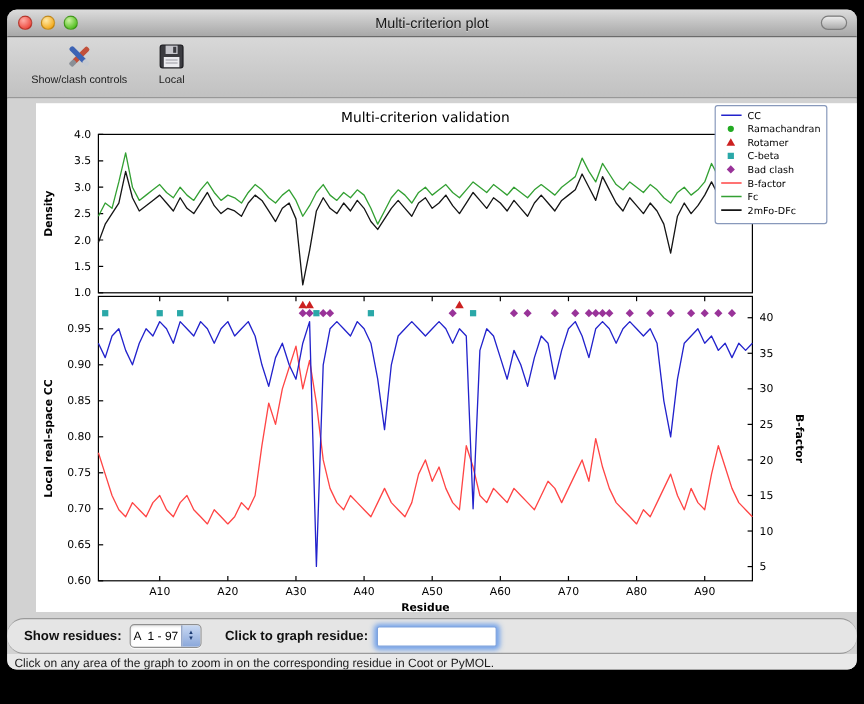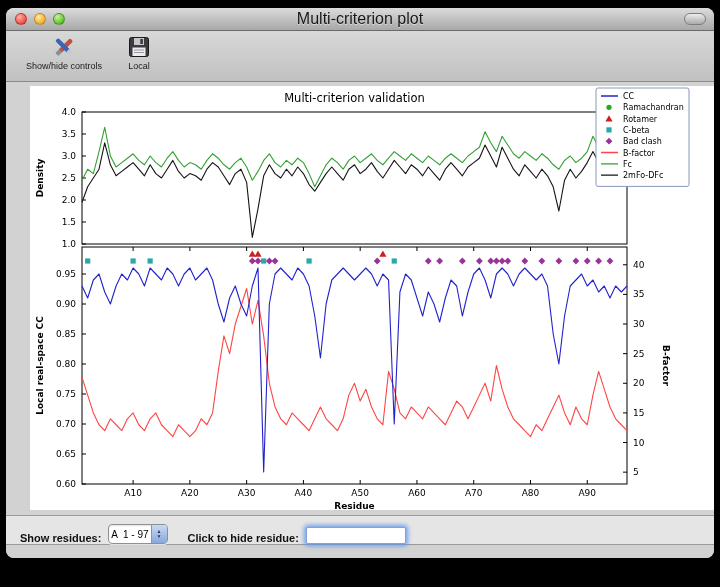--- a/index.html
+++ b/index.html
@@ -14,21 +14,21 @@
     box-shadow:0 12px 30px rgba(0,0,0,.65);
   }
   
   .titlebar{
     height:22px;position:relative;display:flex;align-items:center;
     background:linear-gradient(#dcdcdc,#bfbfbf 55%,#a8a8a8);
     border-bottom:1px solid #6b6b6b;
   }
   .title{
     position:absolute;left:0;right:0;text-align:center;
-    font-size:16px;color:#161616;text-shadow:0 1px 0 rgba(255,255,255,.5);
+    font-size:12px;color:#161616;text-shadow:0 1px 0 rgba(255,255,255,.5);
     pointer-events:none;
   }
   .tl{width:12px;height:12px;border-radius:50%;box-sizing:border-box;margin-left:7px;}
   .tl:first-child{margin-left:9px;}
   .tl.close{background:radial-gradient(circle at 35% 30%,#ffada6,#ee4b40 75%);border:1px solid rgba(110,10,0,.45);}
   .tl.min{background:radial-gradient(circle at 35% 30%,#ffe9a8,#f3ab1e 75%);border:1px solid rgba(130,85,0,.45);}
   .tl.zoom{background:radial-gradient(circle at 35% 30%,#cdf2a2,#54c022 75%);border:1px solid rgba(25,95,0,.45);}
   .lozenge{
     position:absolute;right:8px;top:5px;width:22px;height:12px;border-radius:7px;
     background:linear-gradient(#ececec,#ababab);border:1px solid #7d7d7d;box-sizing:border-box;
@@ -44,22 +44,22 @@
     padding:3px 6px 2px;border-radius:4px;cursor:default;
   }
   .toolbtn .ticon{width:26px;height:26px;}
   .toolbtn .tlabel{font-size:9px;color:#1d1d1d;margin-top:1px;white-space:nowrap;}
   
   .content{position:absolute;top:74px;left:0;right:0;bottom:0;background:#d2d2d2;}
   .plot-panel{position:absolute;left:24px;top:4px;width:714px;height:424px;background:#ffffff;}
   .controls-row{
     position:absolute;left:0;right:0;top:433px;height:28px;
     background:#e5e5e5;border-top:1px solid #9a9a9a;border-bottom:1px solid #9a9a9a;
-    display:flex;align-items:flex-end;padding-left:14px;
-    font-size:11px;font-weight:bold;color:#101010;
+    display:flex;align-items:center;padding-left:14px;
+    font-size:11px;font-weight:bold;color:#101010;border-radius:14px;
   }
   .combo{
     display:inline-flex;align-items:center;height:18px;margin-left:7px;
     background:#fff;border:1px solid #8f8f8f;border-radius:4px;overflow:hidden;
     box-shadow:0 1px 0 rgba(255,255,255,.7), inset 0 1px 2px rgba(0,0,0,.12);
   }
   .combo-text{padding:0 2px;font-size:10px;font-weight:normal;color:#000;white-space:pre;}
   .stepper{
     width:15px;height:18px;display:flex;flex-direction:column;align-items:center;justify-content:center;
     background:linear-gradient(#c9d9f3,#8aa7da);border-left:1px solid #8096bf;color:#1b3a72;
@@ -95,21 +95,21 @@
       <svg class="ticon" viewBox="0 0 26 26">
         <g transform="rotate(45 13 13)">
           <rect x="11" y="2.5" width="4.4" height="17" rx="1.6" fill="#c2503a"></rect>
           <rect x="11" y="18" width="4.4" height="5.5" rx="1.2" fill="#8a8f96"></rect>
         </g>
         <g transform="rotate(-45 13 13)">
           <rect x="11" y="2.5" width="4.4" height="17" rx="1.6" fill="#3d63b4"></rect>
           <rect x="11" y="18" width="4.4" height="5.5" rx="1.2" fill="#c7cbd1"></rect>
         </g>
       </svg>
-      <span class="tlabel">Show/hide controls</span>
+      <span class="tlabel">Show/clash controls</span>
     </div>
     <div class="toolbtn">
       <svg class="ticon" viewBox="0 0 26 26">
         <rect x="3.5" y="3.5" width="19" height="19" rx="2" fill="#3b3b40" stroke="#1c1c20"></rect>
         <rect x="8" y="4" width="10" height="7" fill="#c6c6cc"></rect>
         <rect x="14.3" y="5" width="2.6" height="5" fill="#3b3b40"></rect>
         <rect x="6.5" y="13.5" width="13" height="8.5" fill="#ececf0"></rect>
         <line x1="8" y1="16" x2="18" y2="16" stroke="#9a9aa2" stroke-width="1"></line>
         <line x1="8" y1="18.5" x2="18" y2="18.5" stroke="#9a9aa2" stroke-width="1"></line>
       </svg>
@@ -256,19 +256,22 @@
 
     <div class="controls-row">
       <span>Show residues:</span>
       <div class="combo">
         <span class="combo-text">A  1 - 97</span>
         <div class="stepper">
           <span>▲</span>
           <span>▼</span>
         </div>
       </div>
-      <span class="zoom-label">Click to hide residue:</span>
+      <span class="zoom-label">Click to graph residue:</span>
       <input class="zoom-input" type="text" value="" style="">
     </div>
 
+    <div class="status-bar">
+      <span>Click on any area of the graph to zoom in on the corresponding residue in Coot or PyMOL.</span>
+    </div>
 
   </div>
 </div>
 
 </body></html>

